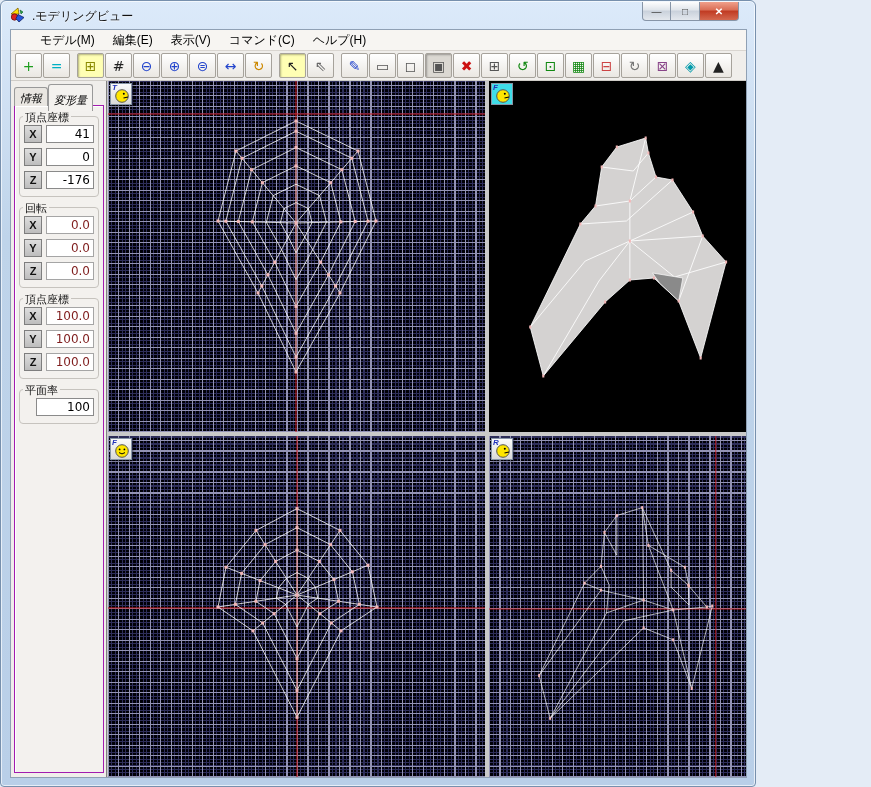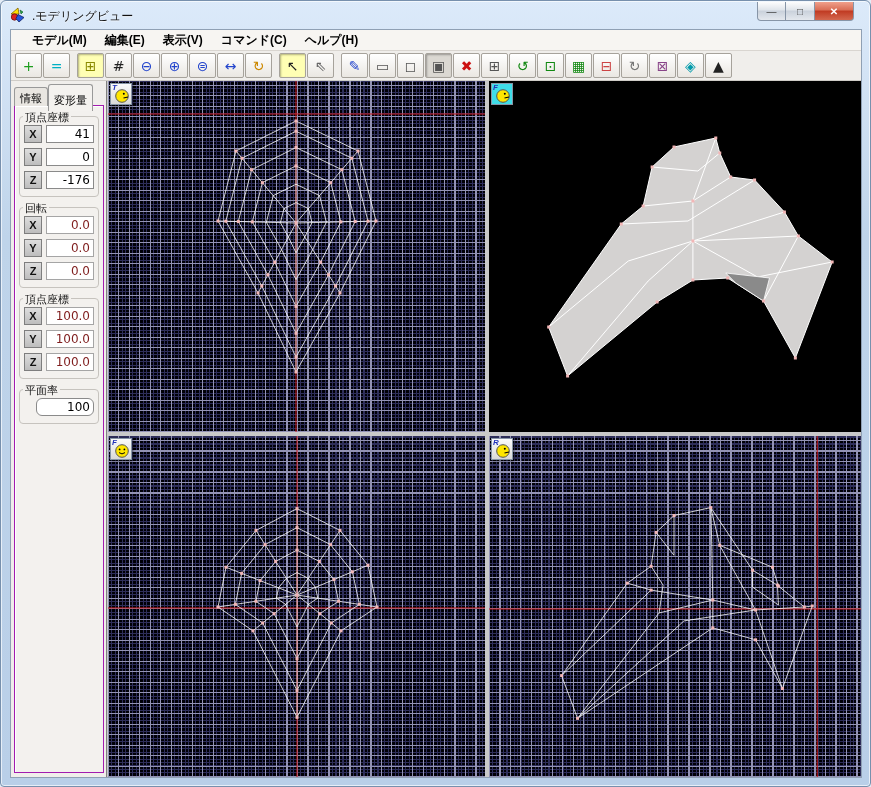--- a/index.html
+++ b/index.html
@@ -1,60 +1,60 @@
 <!DOCTYPE html>
 <html><head>
 <meta charset="utf-8">
 <style>
   html,body{margin:0;padding:0;background:#e4ecf6;font-family:"Liberation Sans","DejaVu Sans",sans-serif;}
-  .window{position:relative;width:871px;height:787px;background:linear-gradient(#dceafa,#bfd4ea 30%,#b9cfe8);
+  .window{position:relative;width:756px;height:787px;background:linear-gradient(#dceafa,#bfd4ea 30%,#b9cfe8);
     border:1px solid #7790ad;border-radius:6px 6px 4px 4px;overflow:hidden;box-sizing:border-box;
     box-shadow:inset 0 0 0 1px rgba(255,255,255,.65);}
   
   .titlebar{position:absolute;top:0;left:0;right:0;height:28px;}
   .title-icon{position:absolute;left:9px;top:6px;width:16px;height:16px;}
   .title-text{position:absolute;left:31px;top:7px;font-size:12px;color:#111;text-shadow:0 1px 1px rgba(255,255,255,.8);}
   .caption-buttons{position:absolute;top:1px;right:16px;display:flex;}
   .cap{height:19px;border:1px solid #8795a7;border-top:none;display:flex;align-items:center;justify-content:center;
     font-size:10px;color:#444;background:linear-gradient(#fdfdfd,#dfe4ea 45%,#c9d1db 50%,#e4e8ee);padding:0;cursor:default;}
   .cap.min{width:29px;border-radius:0 0 0 4px;}
   .cap.max{width:28px;border-left:none;border-right:none;}
   .cap.close{width:40px;border-radius:0 0 4px 0;color:#fff;font-weight:bold;
     background:linear-gradient(#f0a08b,#dd6destruct 0%,#d96d55 45%,#c03a22 50%,#d4684f);}
   .cap.close{background:linear-gradient(#f0a08b,#d96d55 45%,#c03a22 50%,#d4684f);}
   
   .window-body{position:absolute;left:9px;right:8px;top:28px;bottom:8px;background:#f0eeeb;border:1px solid #8fa0b4;box-sizing:border-box;}
-  .menubar{height:20px;background:#f7f5f2;border-bottom:1px solid #d9d5d0;display:flex;align-items:center;padding-left:12px;font-weight:bold;}
+  .menubar{height:20px;background:#f7f5f2;border-bottom:1px solid #d9d5d0;display:flex;align-items:center;padding-left:20px;}
   .menu-item{font-size:12px;color:#000;padding:2px 9px;}
   .toolbar{height:30px;background:#f0eeeb;border-bottom:1px solid #cfccc7;display:flex;align-items:center;padding-left:4px;box-sizing:border-box;}
   .tb{width:27px;height:25px;margin-right:1px;border:1px solid #a6a29b;border-radius:2px;
     background:linear-gradient(#ffffff,#eae7e2);display:flex;align-items:center;justify-content:center;
     font-size:14px;line-height:1;padding:0;cursor:default;font-family:"DejaVu Sans",sans-serif;}
   .tb.gap{margin-left:6px;}
   .tb.pressed{background:#ffffb4;box-shadow:inset 1px 1px 2px rgba(0,0,0,.3);}
   .tb.pressed-grey{background:#dbd8d2;box-shadow:inset 1px 1px 2px rgba(0,0,0,.3);}
   
   .content{position:absolute;top:51px;left:0;right:0;bottom:0;display:flex;}
   .sidebar{width:95px;background:#f0eeeb;box-sizing:border-box;padding:3px 2px 2px 3px;}
-  .tabs{display:flex;height:21px;position:relative;z-index:2;}
+  .tabs{display:flex;height:21px;position:relative;z-index:2;font-style:italic;}
   .tab{font-size:11px;border:1px solid #999;border-bottom:none;border-radius:3px 3px 0 0;background:#e9e6e1;
     padding:3px 5px 0 5px;height:15px;margin-top:3px;white-space:nowrap;}
   .tab.active{background:#f4f2ef;margin-top:0;height:18px;padding-top:8px;}
   .side-panel{border:1px solid #a21caf;box-shadow:inset 1px 1px 0 #fff;background:#f3f1ee;height:calc(100% - 23px);
     box-sizing:border-box;padding:10px 4px 4px 4px;position:relative;z-index:1;}
   .group{border:1px solid #c6c3be;border-radius:4px;position:relative;padding:8px 4px 2px 4px;margin-bottom:10px;}
   .group-title{position:absolute;top:-7px;left:3px;background:#f3f1ee;font-size:11px;padding:0 2px;color:#111;}
   .row{display:flex;align-items:center;margin-bottom:5px;}
   .axis-btn{width:18px;height:18px;margin-right:4px;border:1px solid #7e7e7e;background:linear-gradient(#dedede,#bdbdbd);
     font-size:11px;font-weight:bold;color:#111;display:flex;align-items:center;justify-content:center;padding:0;cursor:default;}
   .field{flex:1;min-width:0;height:18px;border:1px solid #8a8a8a;background:#fff;font-size:12px;text-align:right;
     padding:4px 3px;box-sizing:border-box;font-family:"DejaVu Sans",sans-serif;color:#000;}
   .field.disabled{color:#7f1d1d;border-color:#a5a5a5;}
   .plane-row{display:flex;justify-content:flex-end;}
-  .plane-row .field{max-width:58px;border-radius:6px;}
+  .plane-row .field{max-width:58px;}
   
   .viewports{flex:1;position:relative;background:#c9c9c9;border-left:1px solid #808080;}
   .vp{position:absolute;overflow:hidden;}
   .vp.gridbg{background-color:#000006;background-image:
       repeating-linear-gradient(90deg,#9292b4 0,#9292b4 1px,transparent 1px,transparent 10.5px),
       repeating-linear-gradient(0deg,#9292b4 0,#9292b4 1px,transparent 1px,transparent 10.5px),
       repeating-linear-gradient(90deg,#2e2e5a 0,#2e2e5a 1px,transparent 1px,transparent 3.5px),
       repeating-linear-gradient(0deg,#2e2e5a 0,#2e2e5a 1px,transparent 1px,transparent 3.5px);}
   .vp.blackbg{background:#000;}
   .vp-tl{left:1px;top:0;width:377px;height:351px;}

